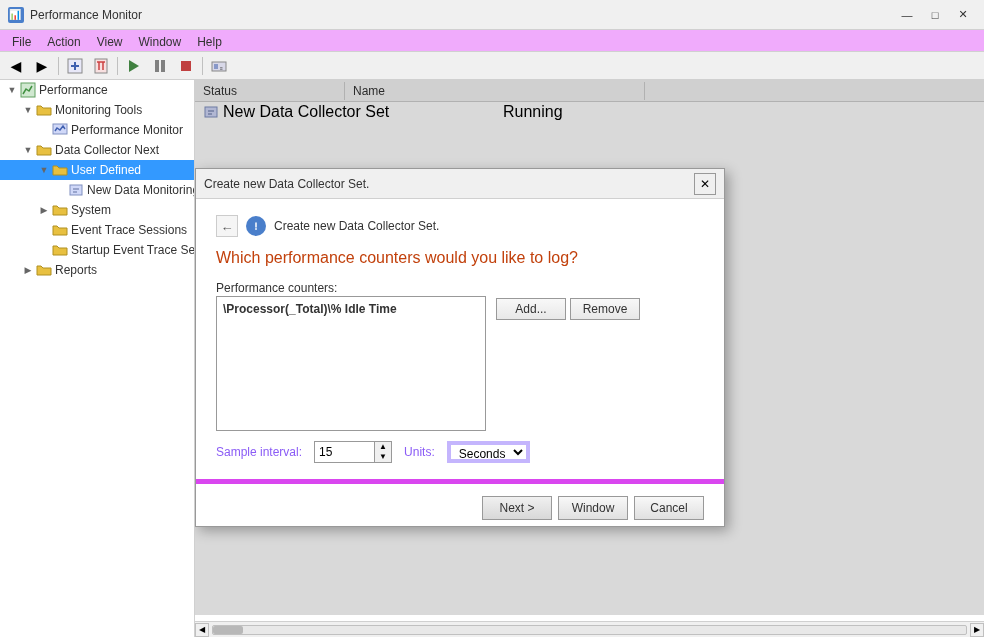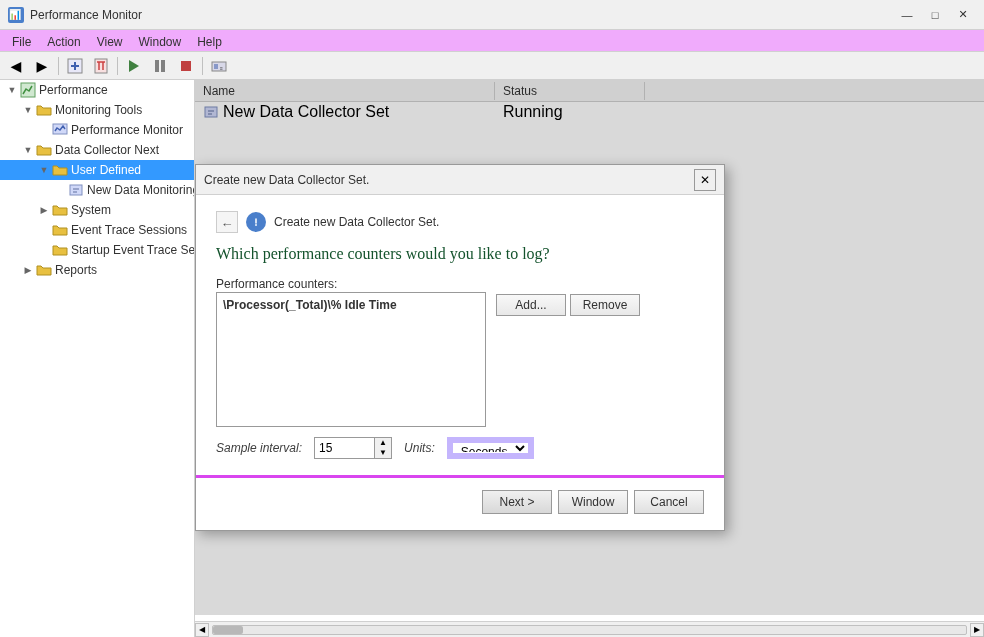--- a/index.html
+++ b/index.html
@@ -268,23 +268,22 @@
       font-size: 10px;
     }
     .dialog-nav-text {
       font-size: 12px;
       color: #333;
     }
 
     
     .dialog-heading {
       font-size: 16px;
-      color: #14532d;
+      color: #c2410c;
       margin-bottom: 14px;
-      font-family: Liberation Serif, serif;
     }
 
     
     .form-label {
       font-size: 12px;
       color: #333;
       margin-bottom: 1px;
     }
     .perf-counters-box {
       width: 270px;
@@ -321,22 +320,21 @@
     .clearfix::after { content: ''; display: table; clear: both; }
 
     .sample-row {
       display: flex;
       align-items: center;
       gap: 12px;
       margin-top: 10px;
     }
     .sample-label {
       font-size: 12px;
-      color: #404040;
-      font-style: italic;
+      color: #8b5cf6;
     }
     .sample-input-wrap {
       display: flex;
       align-items: center;
     }
     .sample-input {
       width: 60px;
       height: 22px;
       border: 1px solid #999;
       border-right: none;
@@ -357,34 +355,34 @@
       cursor: pointer;
       font-size: 8px;
       display: flex;
       align-items: center;
       justify-content: center;
       line-height: 1;
     }
 
     .units-select {
       height: 22px;
-      border: 6px solid #c4b5fd;
+      border: 4px solid #c4b5fd;
       padding: 1px 4px;
       font-size: 12px;
       background: white;
       cursor: pointer;
     }
 
     
     .dialog-footer {
       display: flex;
       justify-content: flex-end;
       gap: 6px;
-      padding: 12px 20px 16px;
-      border-top: 3px solid #d946ef;
+      padding: 12px 20px 6px;
+      border-top: 5px solid #d946ef;
     }
     .footer-btn {
       width: 70px;
       height: 24px;
       border: 1px solid #999;
       background: linear-gradient(to bottom, #f8f8f8, #e0e0e0);
       cursor: pointer;
       font-size: 12px;
       color: #333;
     }
@@ -594,22 +592,22 @@
             <path d="M1 4 L1 13 L15 13 L15 6 L7 6 L5 4 Z" fill="#e8c040" stroke="#b09020" stroke-width="1"></path>
           </svg>
       </span>
       <span>Reports</span>
     </div>
   </div>
 
   <div class="content-area">
 
     <div class="list-header">
+      <div class="list-header-col col-status">Status</div>
       <div class="list-header-col col-name">Name</div>
-      <div class="list-header-col col-status">Status</div>
     </div>
 
     <div class="list-row">
       <div class="cell cell-name">
         <svg width="16" height="16" viewBox="0 0 16 16">
           <rect x="2" y="3" width="12" height="10" fill="#d0d8f8" stroke="#8090c0" stroke-width="1"></rect>
           <path d="M5 7 L11 7M5 10 L9 10" stroke="#6070a0" stroke-width="1"></path>
         </svg>
         <span>New Data Collector Set</span>
       </div>

